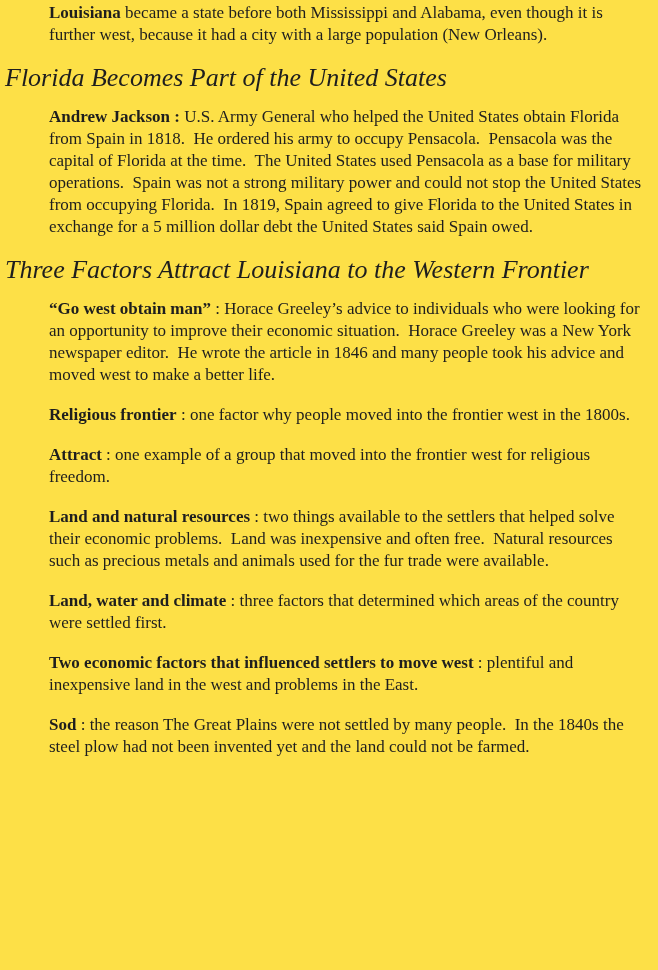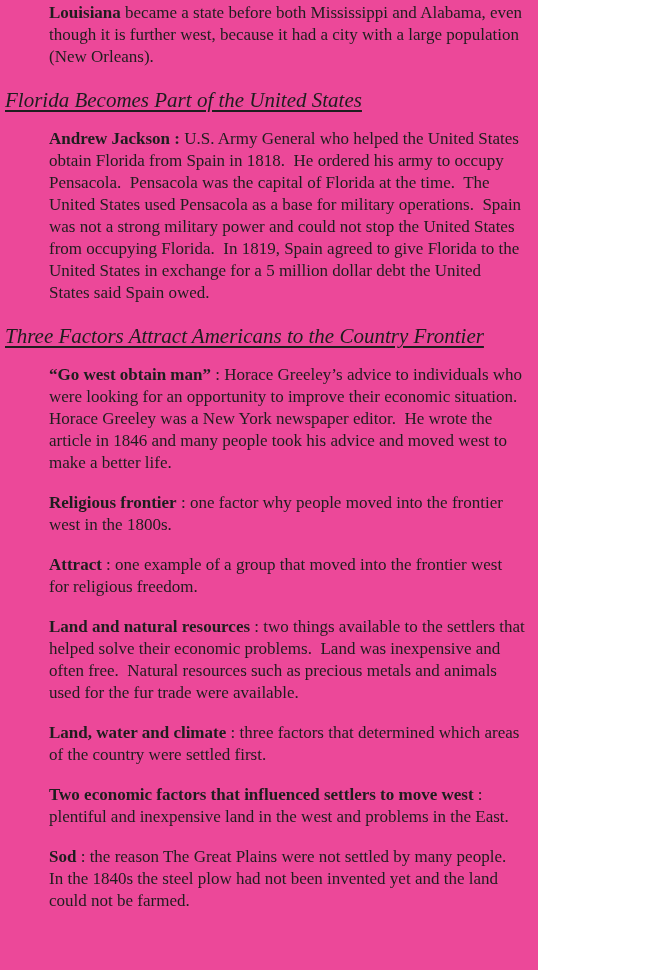--- a/index.html
+++ b/index.html
@@ -9,58 +9,57 @@
   }
   body {
     width: 658px;
     height: 970px;
     overflow: hidden;
     font-family: "Liberation Serif", "DejaVu Serif", serif;
     color: #1e1e1e;
   }
   .page {
     box-sizing: border-box;
-    width: 538px;
+    width: 658px;
     height: 970px;
     padding-top: 2px;
-    background: #ec4899;
+    background: #fde047;
   }
   .para {
     font-size: 17px;
     line-height: 22px;
     margin: 0 13px 18px 49px;
     white-space: pre-wrap;
     text-align: left;
   }
   .para .term {
     font-weight: bold;
   }
   .heading {
-    font-size: 21px;
+    font-size: 26px;
     line-height: 28px;
     font-style: italic;
     font-weight: normal;
-    text-decoration: underline;
     text-underline-offset: 3px;
     margin: 2px 0 14px 5px;
   }
 </style>
 </head>
 <body>
 
 <div class="page">
 
   <p class="para"><span class="term">Louisiana</span><span> became a state before both Mississippi and Alabama, even though it is further west, because it had a city with a large population (New Orleans).</span></p>
 
   <h2 class="heading">Florida Becomes Part of the United States</h2>
 
 
   <p class="para"><span class="term">Andrew Jackson :</span><span> U.S. Army General who helped the United States obtain Florida from Spain in 1818.  He ordered his army to occupy Pensacola.  Pensacola was the capital of Florida at the time.  The United States used Pensacola as a base for military operations.  Spain was not a strong military power and could not stop the United States from occupying Florida.  In 1819, Spain agreed to give Florida to the United States in exchange for a 5 million dollar debt the United States said Spain owed.</span></p>
 
-  <h2 class="heading">Three Factors Attract Americans to the Country Frontier</h2>
+  <h2 class="heading">Three Factors Attract Louisiana to the Western Frontier</h2>
 
   <p class="para"><span class="term">“Go west obtain man”</span><span> : Horace Greeley’s advice to individuals who were looking for an opportunity to improve their economic situation.  Horace Greeley was a New York newspaper editor.  He wrote the article in 1846 and many people took his advice and moved west to make a better life.</span></p>
 
   <p class="para"><span class="term">Religious frontier</span><span> : one factor why people moved into the frontier west in the 1800s.</span></p>
 
   <p class="para"><span class="term">Attract</span><span> : one example of a group that moved into the frontier west for religious freedom.</span></p>
 
   <p class="para"><span class="term">Land and natural resources</span><span> : two things available to the settlers that helped solve their economic problems.  Land was inexpensive and often free.  Natural resources such as precious metals and animals used for the fur trade were available.</span></p>
 
   <p class="para"><span class="term">Land, water and climate</span><span> : three factors that determined which areas of the country were settled first.</span></p>

